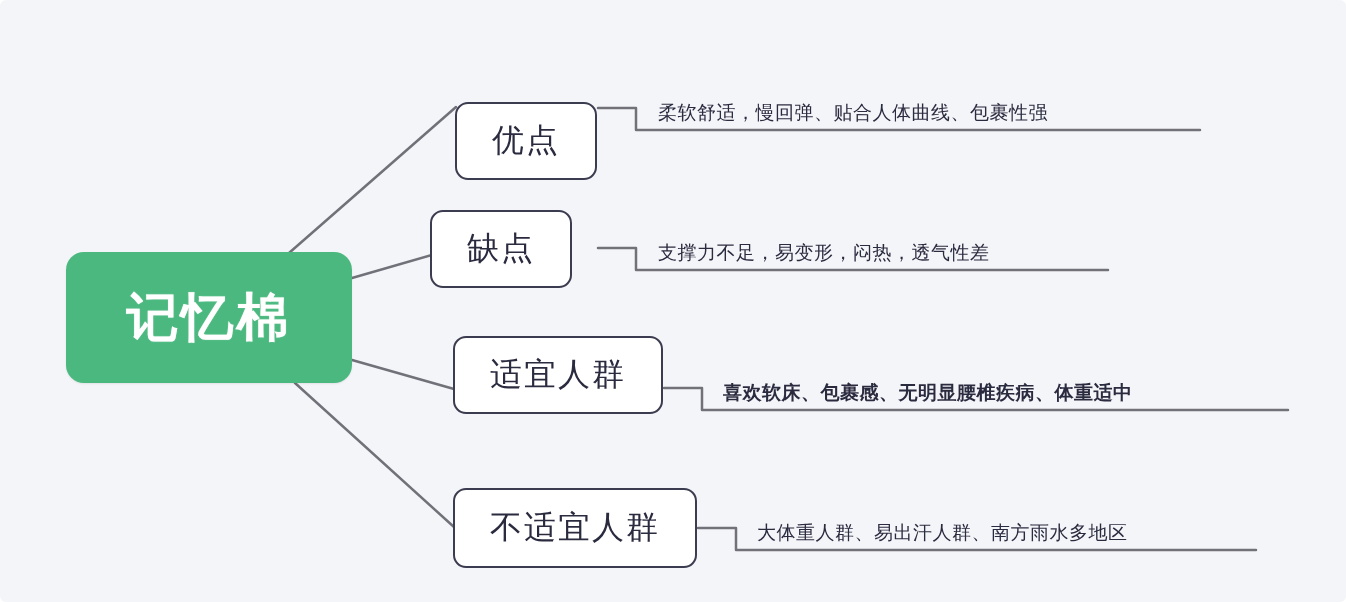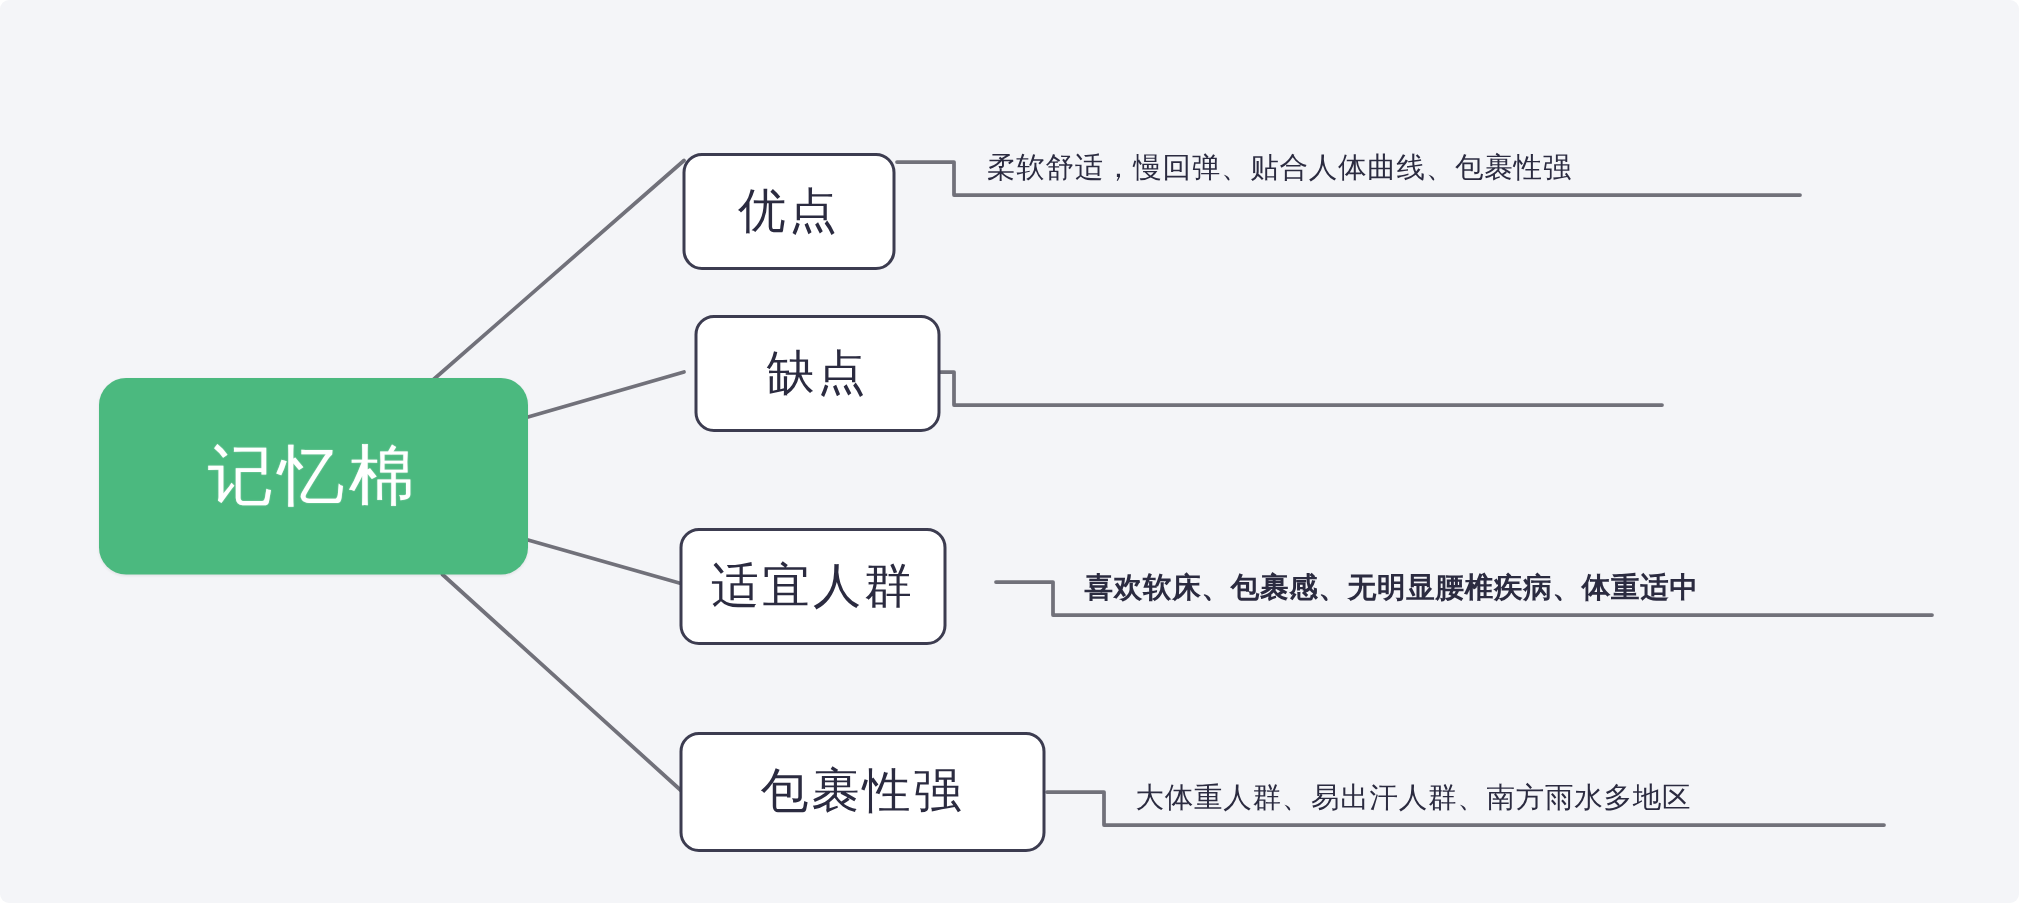--- a/index.html
+++ b/index.html
@@ -25,39 +25,39 @@
   .root-node{
     position:absolute;left:66px;top:252px;width:286px;height:131px;
     background:var(--root_bg);
     border-radius:18px;
     display:flex;align-items:center;justify-content:center;
     box-shadow:0 1px 2px rgba(0,0,0,0.08);
     cursor:pointer;
   }
   .root-node span{
     color:var(--root_text);
-    font-size:44px;font-weight:normal;letter-spacing:3px;
+    font-size:52px;font-weight:bold;letter-spacing:3px;
     text-shadow:0 0 1px rgba(255,255,255,0.6);
   }
   .branch-node{
     position:absolute;
     background:var(--node_bg);
     border:2.5px solid var(--node_border);
     border-radius:13px;
     display:flex;align-items:center;justify-content:center;
     box-sizing:border-box;
     cursor:pointer;
   }
   .branch-node span{
     color:var(--node_text);
     font-size:32px;letter-spacing:2px;
   }
   .b0{left:455px;top:70px;width:142px;height:78px;margin-top:32px;}
-  .b1{left:463px;top:210px;width:164px;height:78px;}
-  .b2{left:453px;top:352px;width:178px;height:78px;}
+  .b1{left:430px;top:210px;width:142px;height:78px;}
+  .b2{left:453px;top:336px;width:210px;height:78px;}
   .b3{left:453px;top:488px;width:244px;height:80px;}
   .leaf-label{
     position:absolute;
     color:var(--node_text);
     font-size:19px;line-height:28px;white-space:nowrap;
     letter-spacing:0.5px;
     cursor:pointer;
   }
   .l0{left:658px;top:99px;}
   .l1{left:658px;top:239px;}
@@ -87,20 +87,21 @@
   <div class="branch-node b0">
     <span>优点</span>
   </div>
   <div class="branch-node b1">
     <span>缺点</span>
   </div>
   <div class="branch-node b2">
     <span>适宜人群</span>
   </div>
   <div class="branch-node b3">
-    <span>包裹性强</span>
+    <span>不适宜人群</span>
   </div>
 
   <div class="leaf-label l0">柔软舒适，慢回弹、贴合人体曲线、包裹性强</div>
+  <div class="leaf-label l1">支撑力不足，易变形，闷热，透气性差</div>
   <div class="leaf-label l2">喜欢软床、包裹感、无明显腰椎疾病、体重适中</div>
   <div class="leaf-label l3">大体重人群、易出汗人群、南方雨水多地区</div>
 
 </div>
 
 </body></html>

